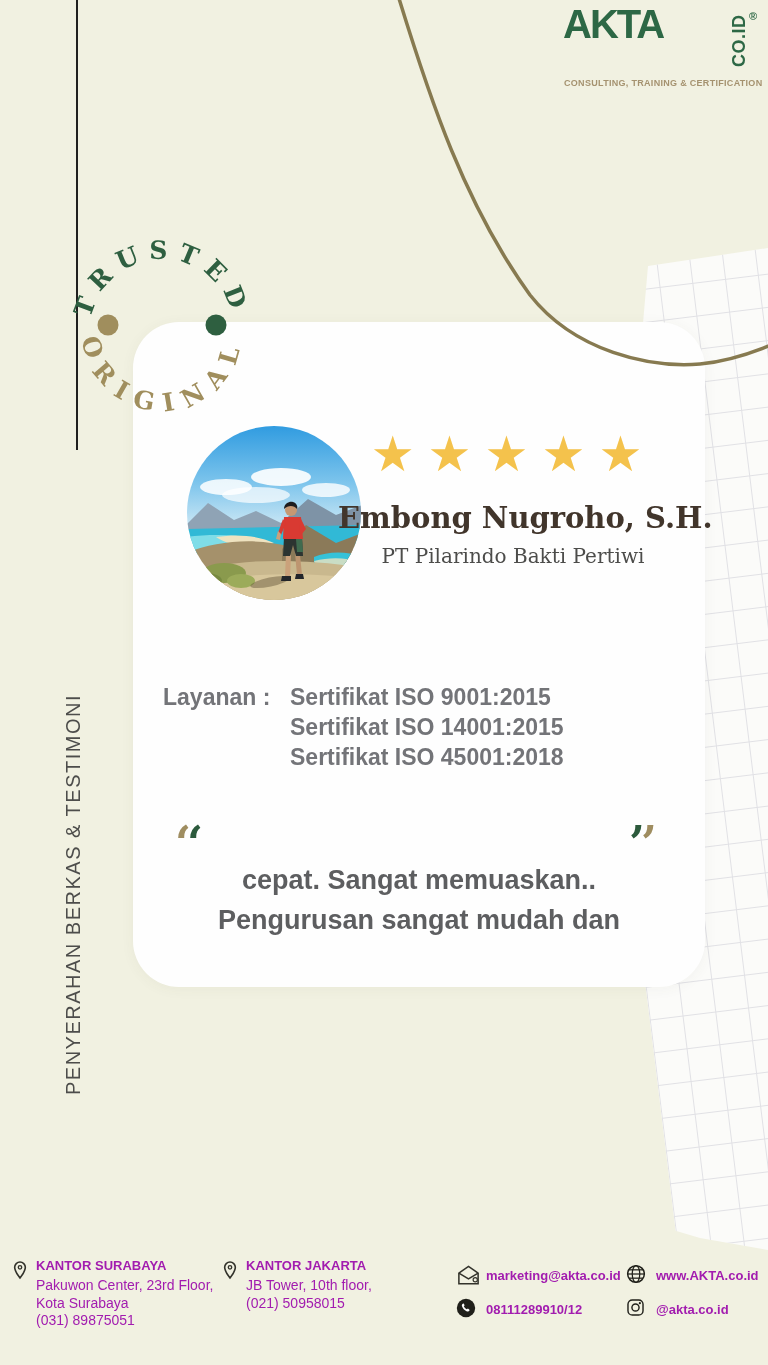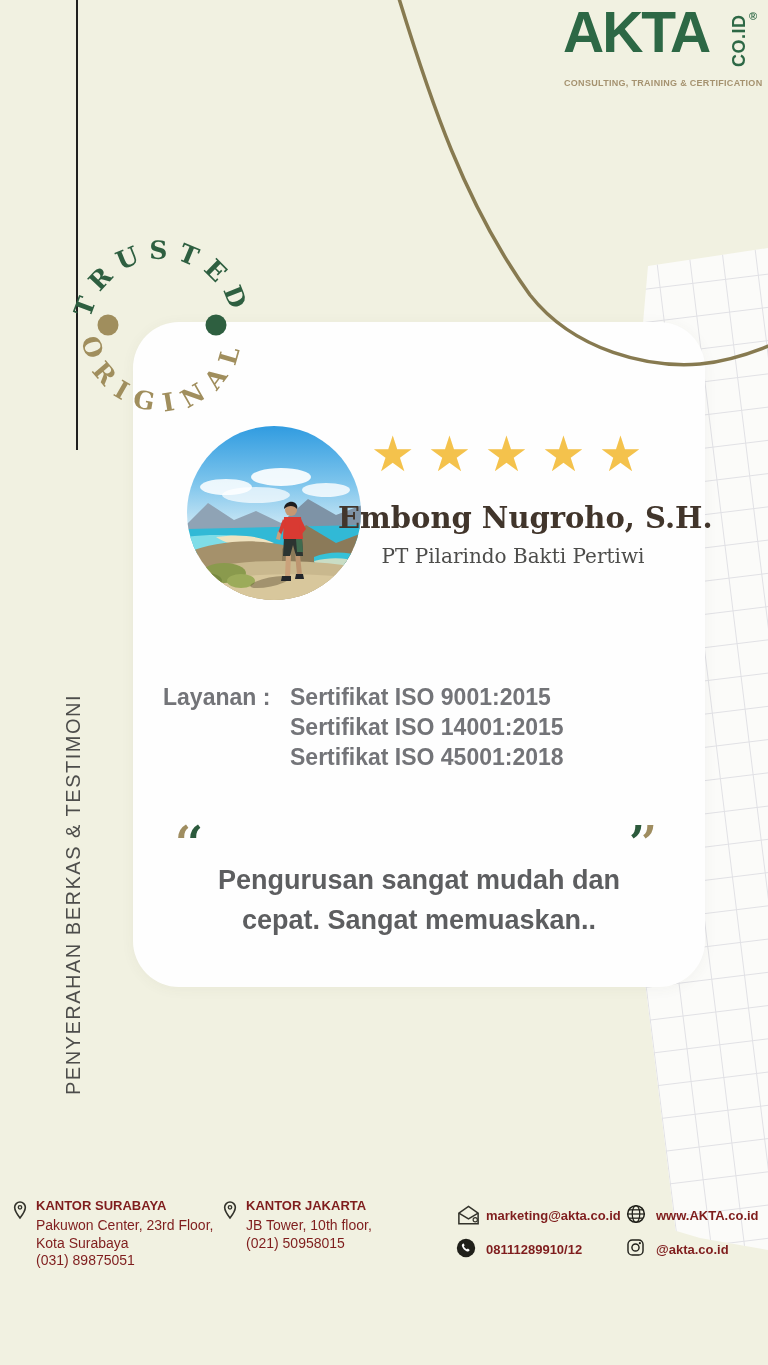--- a/index.html
+++ b/index.html
@@ -18,21 +18,21 @@
     background-size:33px 33px;}
 
   
   .curve{left:0;top:0;z-index:4;pointer-events:none;}
 
   
   .vrule{left:76px;top:0;width:2px;height:450px;background:#20201e;z-index:2;}
 
   
   .logo{left:563px;top:12px;width:200px;height:78px;z-index:5;color:#2d6845;}
-  .logo .brand{position:absolute;left:0;top:-8px;font-size:57px;font-weight:800;letter-spacing:-2px;line-height:1;}
+  .logo .brand{position:absolute;left:0;top:-8px;font-size:40px;font-weight:800;letter-spacing:-2px;line-height:1;}
   .logo .coid{position:absolute;left:167px;top:7px;height:48px;writing-mode:vertical-rl;transform:rotate(180deg);
     font-size:18px;font-weight:800;letter-spacing:.5px;line-height:1;}
   .logo .reg{position:absolute;left:186px;top:-2px;font-size:11px;font-weight:700;}
   .logo .tagline{position:absolute;left:1px;top:66px;width:200px;font-size:9px;font-weight:700;
     letter-spacing:.3px;color:#a5926f;white-space:nowrap;}
 
   
   .stamp{left:57px;top:226px;z-index:6;}
   .stamp text{font-family:"DejaVu Serif",serif;font-weight:700;font-size:25px;}
 
@@ -57,21 +57,21 @@
   .quote{position:absolute;left:0;top:498px;width:572px;}
   .qmarks{position:absolute;top:0;font-family:"DejaVu Serif",serif;font-weight:700;font-size:46px;line-height:1;letter-spacing:-4px;}
   .qmarks.open{left:42px;}
   .qmarks.close{right:52px;}
   .q-tan{color:#9f8d60;}
   .q-green{color:#2c5a3c;}
   .qtext{position:absolute;left:0;top:40px;width:572px;text-align:center;
     font-size:27px;font-weight:700;color:#5d5e60;line-height:40px;}
 
   
-  .footer{left:0;top:1188px;width:748px;height:117px;color:#7f1d1d;z-index:2;}
+  .footer{left:0;top:1248px;width:748px;height:117px;color:#a21caf;z-index:2;}
   .office{position:absolute;top:10px;}
   .office .o-icon{position:absolute;left:0;top:2px;}
   .office .o-body{margin-left:24px;}
   .o-title{font-size:13px;font-weight:700;margin-bottom:4px;}
   .o-line{font-size:14px;line-height:17.5px;}
   .office-1{left:12px;width:205px;}
   .office-2{left:222px;width:225px;}
   .contact{position:absolute;height:26px;}
   .contact .c-icon{position:absolute;left:0;top:0;}
   .contact .c-text{position:absolute;left:30px;top:4px;font-size:13px;font-weight:600;white-space:nowrap;text-align:center;}
@@ -180,22 +180,22 @@
         <div>Sertifikat ISO 9001:2015</div>
         <div>Sertifikat ISO 14001:2015</div>
         <div>Sertifikat ISO 45001:2018</div>
       </div>
     </div>
 
     <div class="quote">
       <div class="qmarks open"><span class="q-tan">‘</span><span class="q-green">‘</span></div>
       <div class="qmarks close"><span class="q-green">’</span><span class="q-tan">’</span></div>
       <div class="qtext">
+        <div>cepat. Sangat memuaskan..</div>
         <div>Pengurusan sangat mudah dan</div>
-        <div>cepat. Sangat memuaskan..</div>
       </div>
     </div>
   </div>
 
   <div class="abs footer">
 
     <div class="office office-1">
       <span class="o-icon">
         <svg width="16" height="20" viewBox="0 0 24 28">
             <path d="M12 2C7.6 2 4 5.6 4 10c0 6 8 16 8 16s8-10 8-16c0-4.4-3.6-8-8-8z" fill="none" stroke="#33332b" stroke-width="2.4"></path>

